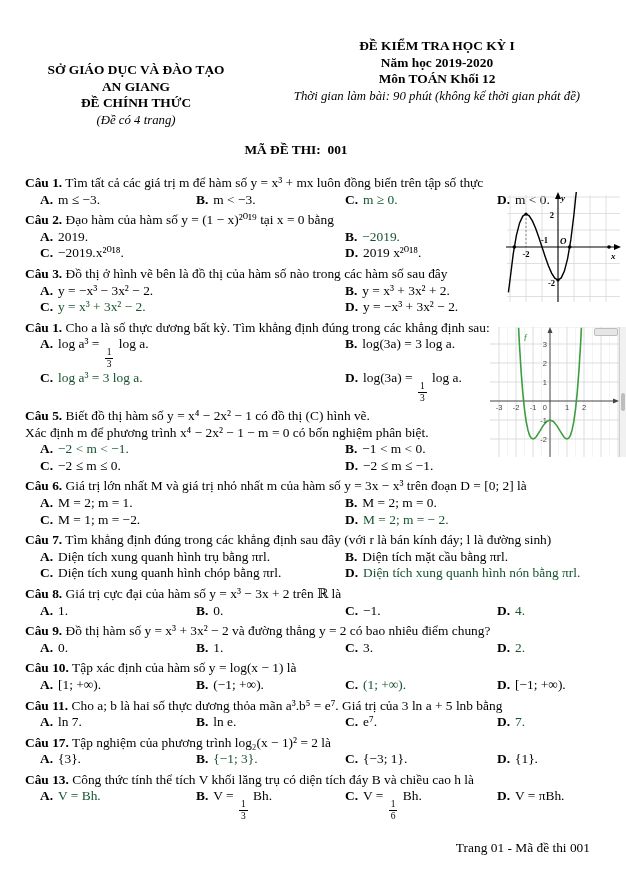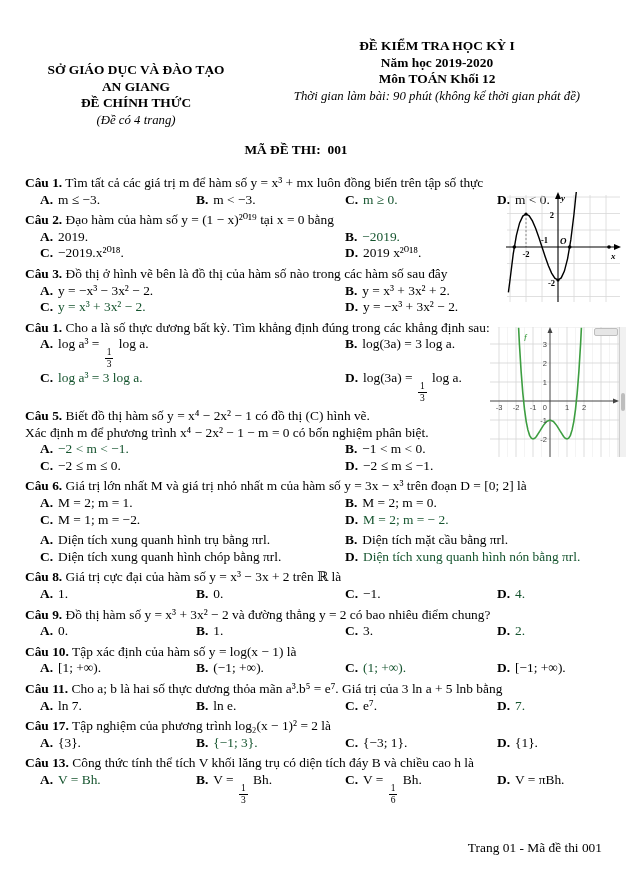--- a/index.html
+++ b/index.html
@@ -31,21 +31,21 @@
   .frac{display:inline-flex;flex-direction:column;align-items:center;
         font-size:9.5px;line-height:1.15;vertical-align:-7px;margin:0 2px;}
   .fnum{border-bottom:1px solid #000;padding:0 2px;}
   
   .fig-cubic{position:absolute;left:504px;top:192px;width:118px;height:112px;}
   .fig-quartic{position:absolute;left:490px;top:327px;width:136px;height:130px;background:#fff;}
   .gg-btn{position:absolute;right:8px;top:1px;width:22px;height:6px;background:#e6e6e6;border:1px solid #bdbdbd;border-radius:2px;}
   .gg-scroll{position:absolute;right:0;top:0;width:6px;height:130px;background:#f1f1f1;border-left:1px solid #cfcfcf;}
   .gg-thumb{position:absolute;right:1px;top:66px;width:4px;height:18px;background:#bdbdbd;border-radius:2px;}
   
-  .footer{position:absolute;right:24px;top:840px;}
+  .footer{position:absolute;right:36px;top:840px;}
   svg text{font-family:"Liberation Serif","DejaVu Serif",serif;}
   .gg-tick{font-family:"Liberation Sans","DejaVu Sans",sans-serif;}
 </style>
 </head>
 <body>
 
 <div class="page">
 
   <div class="hdr">
     <div class="hdr-left">
@@ -126,20 +126,21 @@
       <div class="stem"><span class="qlabel">Câu 6.</span> <span>Giá trị lớn nhất M và giá trị nhỏ nhất m của hàm số y = 3x − x³ trên đoạn D = [0; 2] là</span></div>
       <div class="opts grid2">
         <span class="opt"><b class="okey">A.</b><span class="otext">M = 2;  m = 1.</span></span>
         <span class="opt"><b class="okey">B.</b><span class="otext">M = 2;  m = 0.</span></span>
         <span class="opt"><b class="okey">C.</b><span class="otext">M = 1;  m = −2.</span></span>
         <span class="opt"><b class="okey">D.</b><span class="otext red">M = 2;  m = − 2.</span></span>
       </div>
     </div>
 
     <div class="q">
+      <div class="stem"><span class="qlabel">Câu 7.</span> <span>Tìm khẳng định đúng trong các khẳng định sau đây (với r là bán kính đáy; l là đường sinh)</span></div>
       <div class="opts grid2">
         <span class="opt"><b class="okey">A.</b><span class="otext">Diện tích xung quanh hình trụ bằng πrl.</span></span>
         <span class="opt"><b class="okey">B.</b><span class="otext">Diện tích mặt cầu bằng πrl.</span></span>
         <span class="opt"><b class="okey">C.</b><span class="otext">Diện tích xung quanh hình chóp bằng πrl.</span></span>
         <span class="opt"><b class="okey">D.</b><span class="otext red">Diện tích xung quanh hình nón bằng πrl.</span></span>
       </div>
     </div>
 
     <div class="q">
       <div class="stem"><span class="qlabel">Câu 8.</span> <span>Giá trị cực đại của hàm số y = x³ − 3x + 2 trên ℝ là</span></div>

